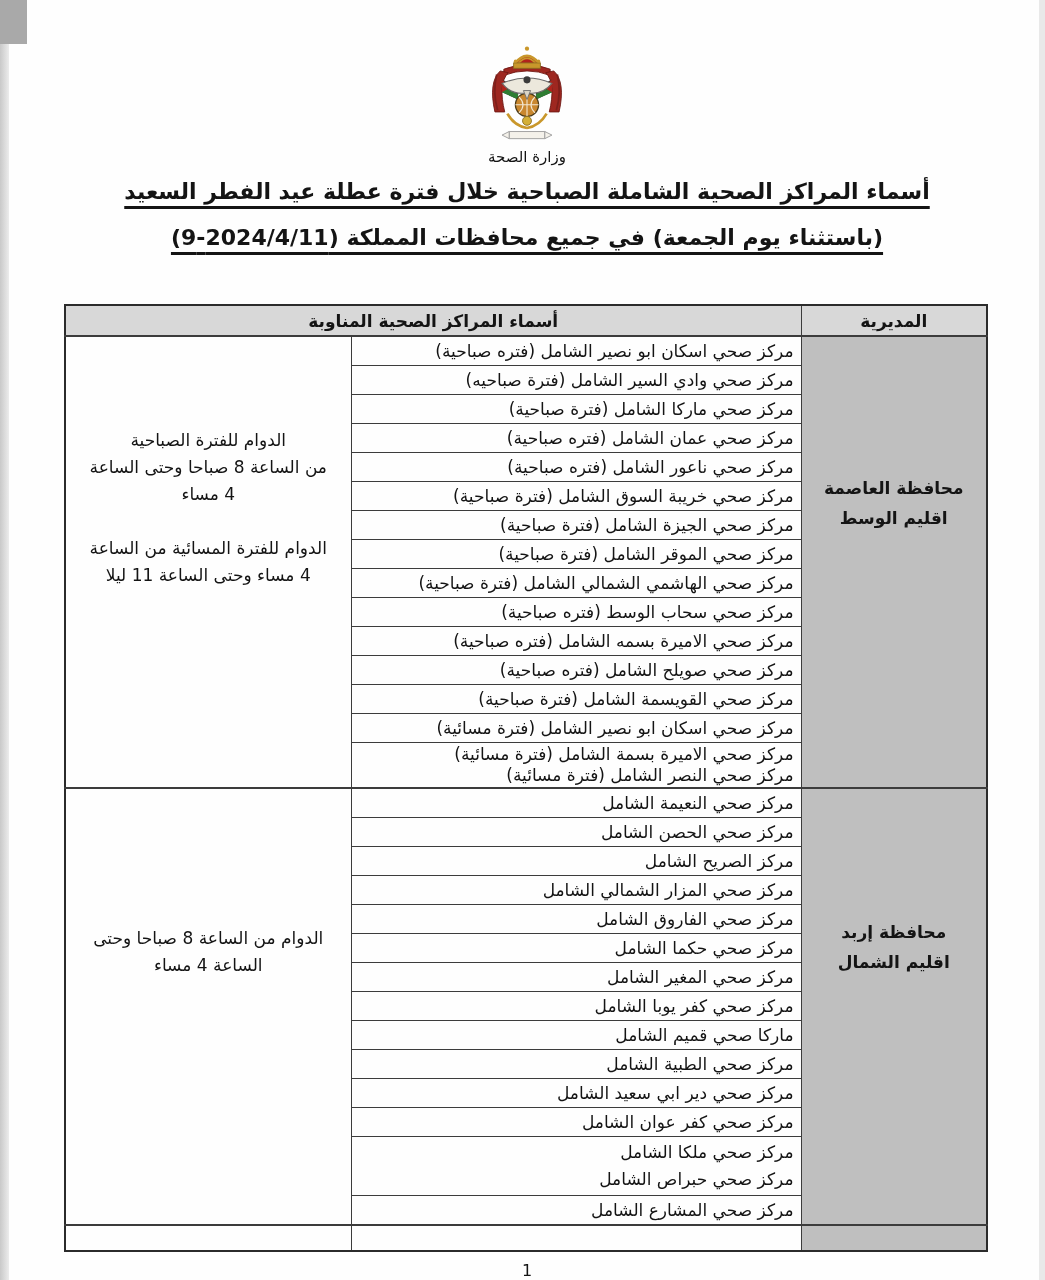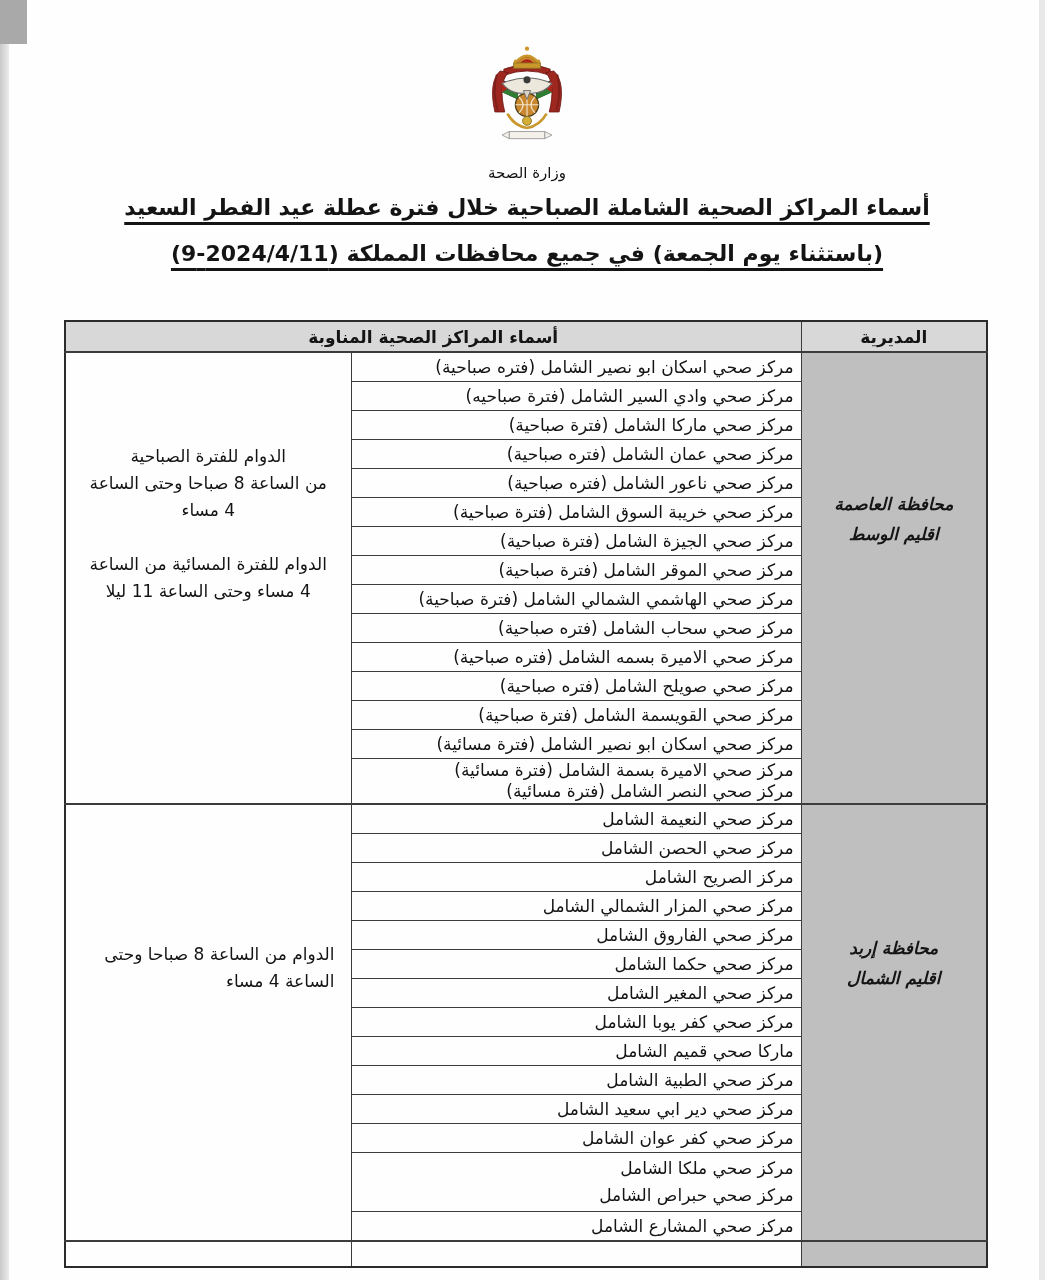--- a/index.html
+++ b/index.html
@@ -20,21 +20,21 @@
     color:var(--text);
   }
   
   .scan-edge-left{position:absolute;left:0;top:0;width:9px;height:1280px;background:linear-gradient(to right,#c9c9c9,#ececec);}
   .scan-corner{position:absolute;left:0;top:0;width:27px;height:44px;background:#a9a9a9;}
   .scan-edge-right{position:absolute;right:0;top:0;width:6px;height:1280px;background:#e9e9e9;}
 
   .doc{position:relative;padding:0 57px 0 66px;text-align:center;}
 
   .logo-wrap{margin:46px auto 0;width:132px;height:98px;line-height:0;}
-  .ministry{font-size:15px;margin-top:20px;}
+  .ministry{font-size:15px;margin-top:4px;}
   .title-line{
     font-size:22px;font-weight:bold;line-height:33px;
     text-decoration:underline;
     text-decoration-thickness:3px;
     text-underline-offset:7px;
     margin-top:9px;
   }
   .title-line.second{margin-top:13px;}
 
   table.centers{
@@ -57,37 +57,36 @@
     text-align:center;
     border-bottom-width:2px;
   }
   td.dir-cell{
     background:var(--dir-bg);
     font-weight:bold;
     font-size:18px;
     text-align:center;
     line-height:30px;
     padding-bottom:120px;
-    font-style:italic;
   }
   td.center-cell{
     height:28px;
     text-align:right;
     padding:0 7px 0 2px;
     line-height:24px;
   }
   td.center-cell.multi-0{height:44px;line-height:21px;}
   td.center-cell.multi-1{height:58px;line-height:27px;}
   td.hours-cell{
     text-align:center;
     line-height:27px;
     padding:0 16px;
   }
   td.hours-0{padding-bottom:108px;}
-  td.hours-1{padding-bottom:110px;text-align:right;}
+  td.hours-1{padding-bottom:110px;}
   tr.section-start td{border-top-width:2px;}
   tr.empty-row td{height:22px;border-top-width:2px;}
   tr.empty-row td.dir-cell{padding-bottom:0;}
 
   .pageno{margin-top:9px;font-size:16px;text-align:center;}
 </style>
 </head>
 <body>
 
 <div class="scan-edge-left"></div>
@@ -207,21 +206,21 @@
             <div>مركز صحي الموقر الشامل (فترة صباحية)</div>
           </td>
         </tr>
         <tr>
           <td class="center-cell">
             <div>مركز صحي الهاشمي الشمالي الشامل (فترة صباحية)</div>
           </td>
         </tr>
         <tr>
           <td class="center-cell">
-            <div>مركز صحي سحاب الشامل (فتره صباحية)</div>
+            <div>مركز صحي سحاب الوسط (فتره صباحية)</div>
           </td>
         </tr>
         <tr>
           <td class="center-cell">
             <div>مركز صحي الاميرة بسمه الشامل (فتره صباحية)</div>
           </td>
         </tr>
         <tr>
           <td class="center-cell">
             <div>مركز صحي صويلح الشامل (فتره صباحية)</div>

